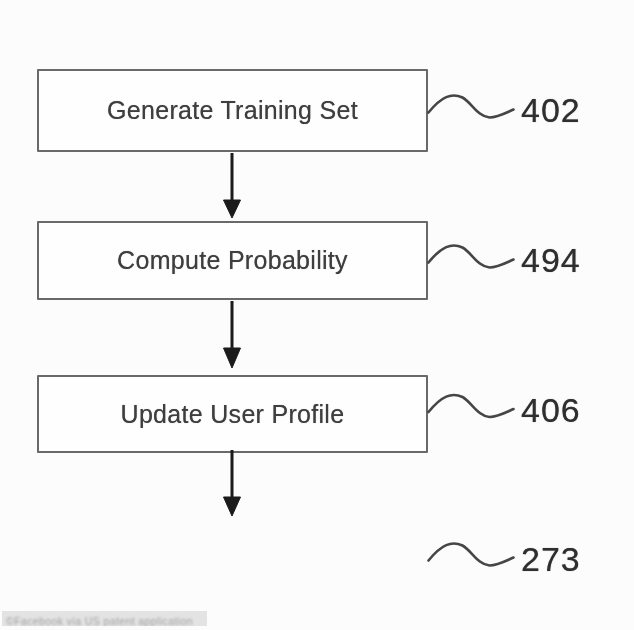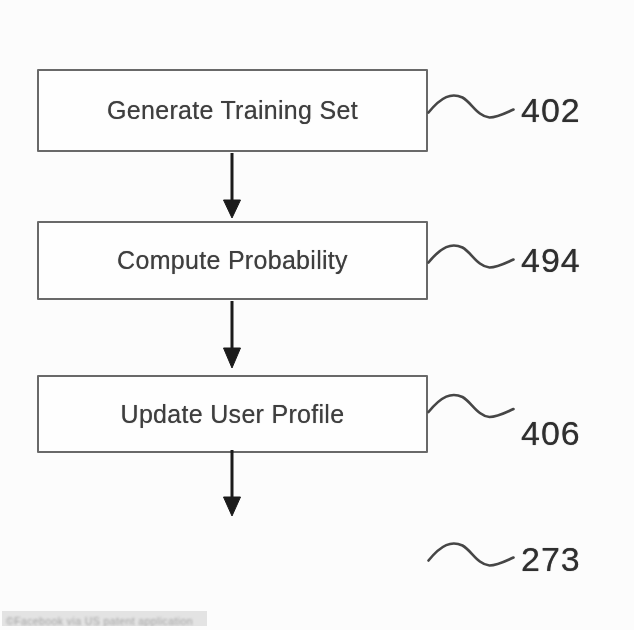--- a/index.html
+++ b/index.html
@@ -55,21 +55,21 @@
     left: 521px;
     height: 30px;
     line-height: 30px;
     font-size: 34px;
     color: #2f2f2f;
     letter-spacing: 1px;
     text-shadow: 0 0 0.8px rgba(50,50,50,0.8);
   }
   .ref-1 { top: 95px;  }
   .ref-2 { top: 245px; }
-  .ref-3 { top: 418px; }
+  .ref-3 { top: 395px; }
   .ref-4 { top: 544px; }
 
   .watermark {
     position: absolute;
     left: 2px;
     top: 611px;
     width: 205px;
     height: 15px;
     background: #e3e3e3;
     overflow: hidden;

